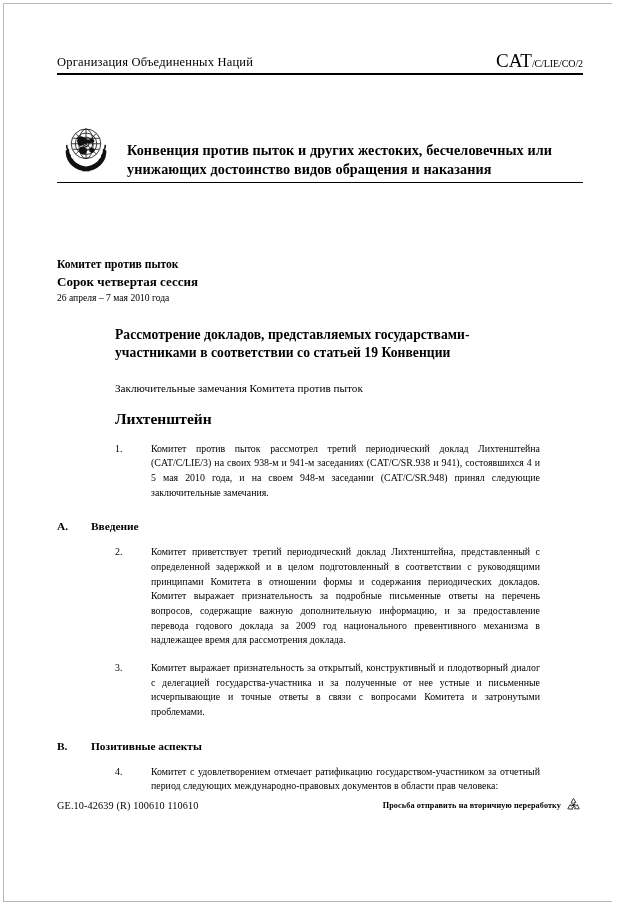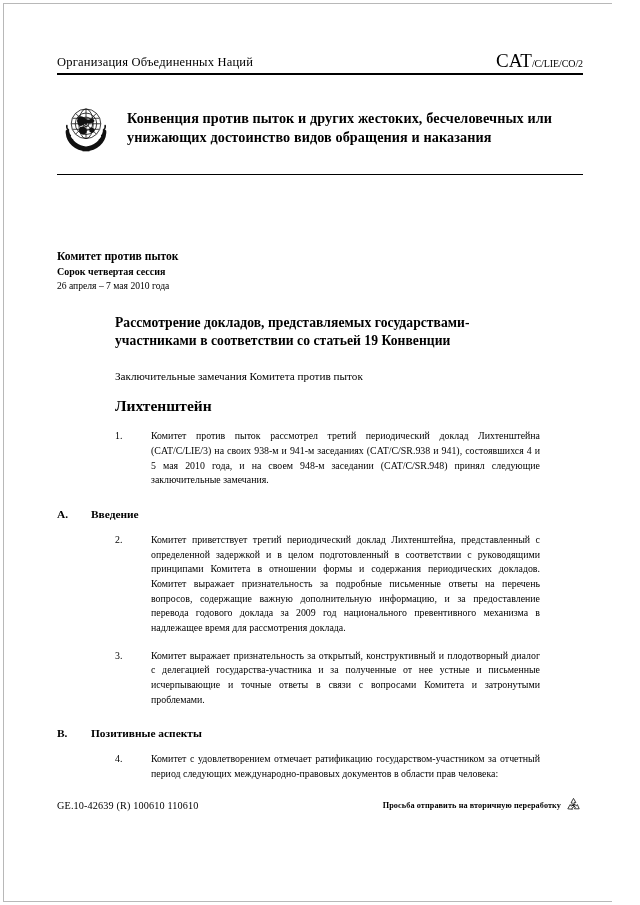--- a/index.html
+++ b/index.html
@@ -57,22 +57,22 @@
   .doc-symbol .sym-suffix {
     font-size: 10px;
     letter-spacing: -0.1px;
   }
   .rule-thick {
     border-top: 2.1px solid #000;
     margin-top: 3px;
   }
   .masthead-body {
     display: flex;
-    align-items: center;
-    padding-top: 9px;
+    align-items: flex-end;
+    padding-top: 17px;
     min-height: 86px;
   }
   .emblem {
     width: 62px;
     min-width: 62px;
     padding-top: 3px;
   }
   .emblem svg { display: block; }
   .conv-title {
     flex: 1;
@@ -99,21 +99,21 @@
   .committee {
     margin-top: 74px;
   }
   .committee-name {
     font-weight: bold;
     font-size: 11.6px;
     line-height: 1.35;
   }
   .committee-session {
     font-weight: bold;
-    font-size: 10px;
+    font-size: 13px;
     line-height: 1.4;
   }
   .committee-dates {
     font-size: 9.6px;
     line-height: 1.4;
   }
 
   
   .body-block {
     margin-left: 58px;

